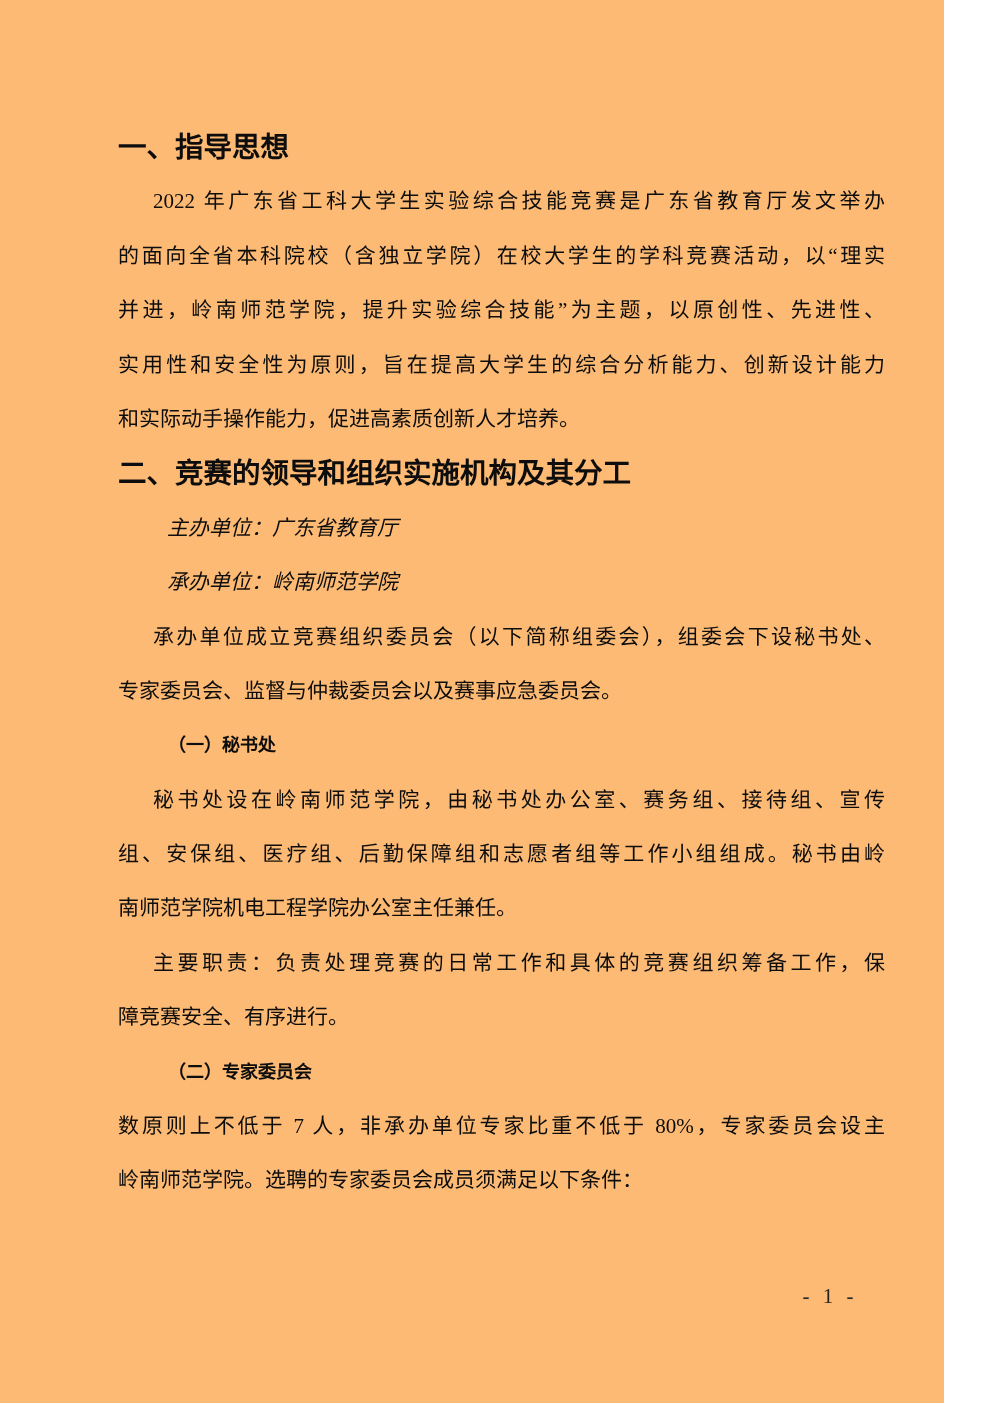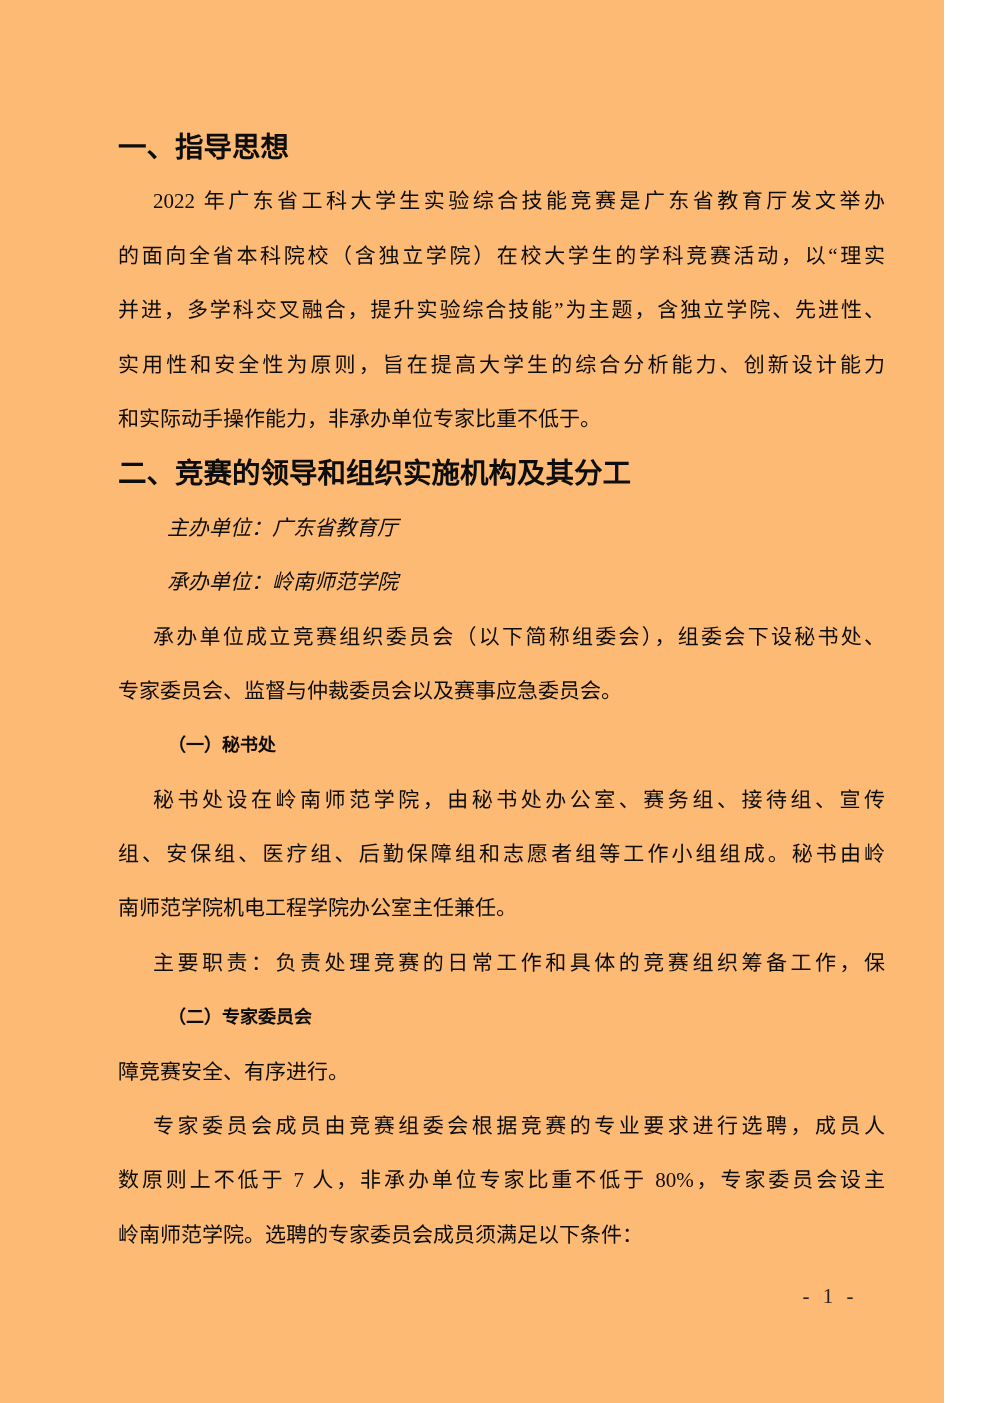--- a/index.html
+++ b/index.html
@@ -64,43 +64,42 @@
 </head>
 <body>
 
 <div class="page">
   <div class="textblock">
 
     <div class="line h1">一、指导思想</div>
 
     <div class="line ind just">2022 年广东省工科大学生实验综合技能竞赛是广东省教育厅发文举办</div>
     <div class="line just">的面向全省本科院校（含独立学院）在校大学生的学科竞赛活动，以“理实</div>
-    <div class="line just">并进，多学科交叉融合，提升实验综合技能”为主题，含独立学院、先进性、</div>
+    <div class="line just">并进，岭南师范学院，提升实验综合技能”为主题，以原创性、先进性、</div>
     <div class="line just">实用性和安全性为原则，旨在提高大学生的综合分析能力、创新设计能力</div>
-    <div class="line">和实际动手操作能力，非承办单位专家比重不低于。</div>
+    <div class="line">和实际动手操作能力，促进高素质创新人才培养。</div>
 
     <div class="line h1">二、竞赛的领导和组织实施机构及其分工</div>
 
     <div class="line hang">主办单位：广东省教育厅</div>
     <div class="line hang">承办单位：岭南师范学院</div>
 
     <div class="line ind just">承办单位成立竞赛组织委员会（以下简称组委会），组委会下设秘书处、</div>
     <div class="line">专家委员会、监督与仲裁委员会以及赛事应急委员会。</div>
 
     <div class="line sub">（一）秘书处</div>
 
     <div class="line ind just">秘书处设在岭南师范学院，由秘书处办公室、赛务组、接待组、宣传</div>
     <div class="line just">组、安保组、医疗组、后勤保障组和志愿者组等工作小组组成。秘书由岭</div>
     <div class="line">南师范学院机电工程学院办公室主任兼任。</div>
 
     <div class="line ind just">主要职责：负责处理竞赛的日常工作和具体的竞赛组织筹备工作，保</div>
+    <div class="line">障竞赛安全、有序进行。</div>
+
     <div class="line sub">（二）专家委员会</div>
 
-    <div class="line">障竞赛安全、有序进行。</div>
-
-    <div class="line ind just">专家委员会成员由竞赛组委会根据竞赛的专业要求进行选聘，成员人</div>
     <div class="line just">数原则上不低于 7 人，非承办单位专家比重不低于 80%，专家委员会设主</div>
     <div class="line">岭南师范学院。选聘的专家委员会成员须满足以下条件：</div>
 
   </div>
 
   <div class="page-number">- 1 -</div>
 </div>
 
 </body></html>

